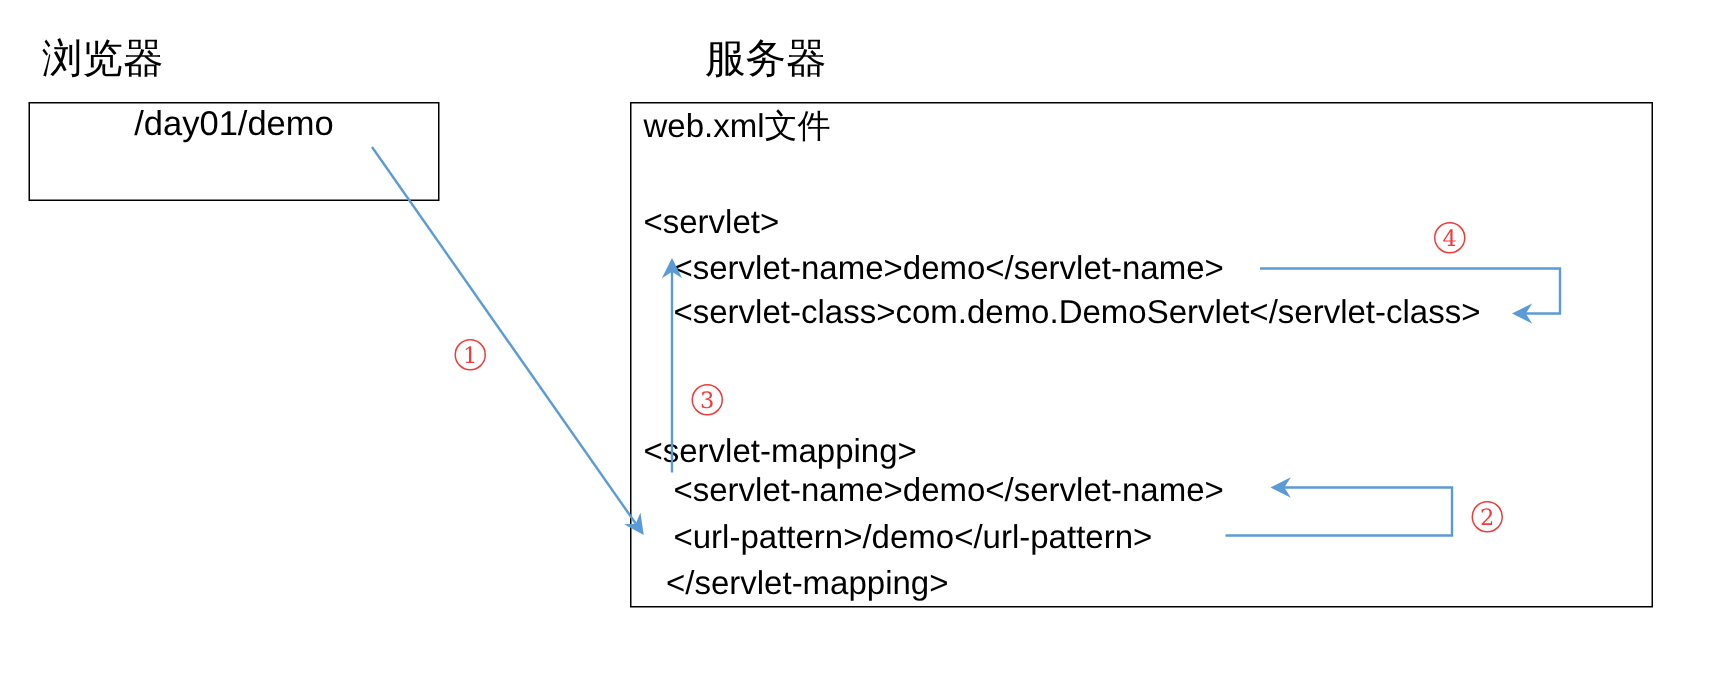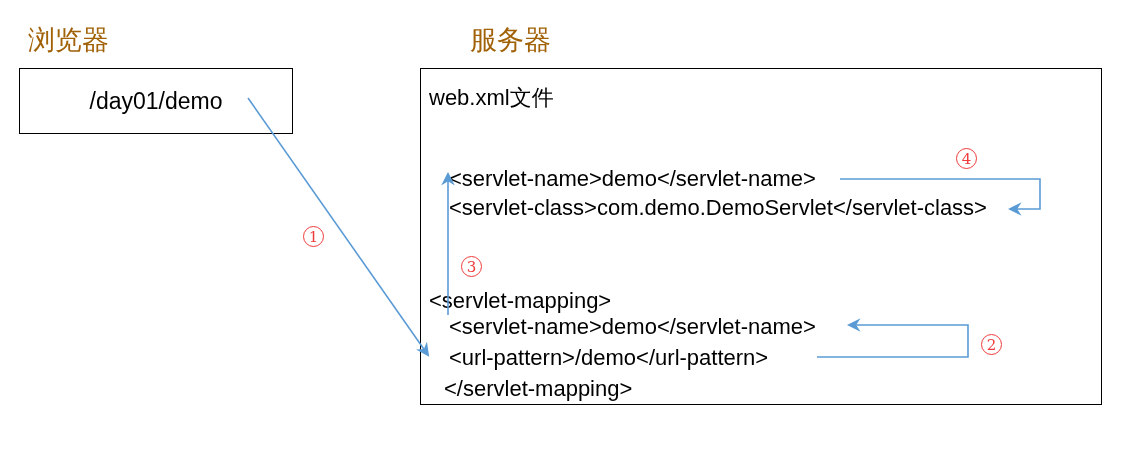--- a/index.html
+++ b/index.html
@@ -13,38 +13,37 @@
     height: 461px;
     background: #ffffff;
     overflow: hidden;
     font-family: "Liberation Sans", "DejaVu Sans", sans-serif;
     color: #000000;
   }
 
   
   .section-label {
     position: absolute;
-    color: #a16207;
+    color: #000000;
     font-family: "DejaVu Serif", "Liberation Serif", serif;
     font-size: 27px;
     line-height: 30px;
     white-space: nowrap;
   }
   .browser-label { left: 28px; top: 25px; }
   .server-label  { left: 470px; top: 25px; text-align: right; }
 
   
   .browser-box {
     position: absolute;
     left: 19px; top: 68px;
     width: 274px; height: 66px;
     border: 1.5px solid #000000;
     box-sizing: border-box;
     display: flex;
-    align-items: center;
     justify-content: center;
     font-size: 23px;
   }
 
   
   .server-box {
     position: absolute;
     left: 420px; top: 68px;
     width: 682px; height: 337px;
     border: 1.5px solid #000000;
@@ -52,21 +51,21 @@
   }
   .server-box .line {
     position: absolute;
     left: 8px;
     height: 26px;
     line-height: 26px;
     font-size: 22px;
     white-space: pre;
   }
   .server-box .indent { left: 28px; }
-  .l-title   { top: 16px; }
+  .l-title   { top: 2px; }
   .l-servlet-open  { top: 66px; }
   .l-servlet-name  { top: 97px; }
   .l-servlet-class { top: 126px; }
   .l-servlet-close { top: 156px; }
   .l-mapping-open  { top: 219px; }
   .l-mapping-name  { top: 245px; }
   .l-url-pattern   { top: 276px; }
   .l-mapping-close { top: 307px; margin-left: 15px; }
 
   
@@ -105,20 +104,21 @@
   <div class="section-label browser-label">浏览器</div>
 
   <div class="section-label server-label">服务器</div>
 
   <div class="browser-box">
     <span>/day01/demo</span>
   </div>
 
   <div class="server-box">
     <div class="line l-title">web.xml文件</div>
+    <div class="line l-servlet-open">&lt;servlet&gt;</div>
     <div class="line indent l-servlet-name">&lt;servlet-name&gt;demo&lt;/servlet-name&gt;</div>
     <div class="line indent l-servlet-class">&lt;servlet-class&gt;com.demo.DemoServlet&lt;/servlet-class&gt;</div>
     <div class="line l-mapping-open">&lt;servlet-mapping&gt;</div>
     <div class="line indent l-mapping-name">&lt;servlet-name&gt;demo&lt;/servlet-name&gt;</div>
     <div class="line indent l-url-pattern">&lt;url-pattern&gt;/demo&lt;/url-pattern&gt;</div>
     <div class="line l-mapping-close">&lt;/servlet-mapping&gt;</div>
   </div>
 
   <svg class="arrows" viewBox="0 0 1147 461" xmlns="http://www.w3.org/2000/svg">
     <defs>

